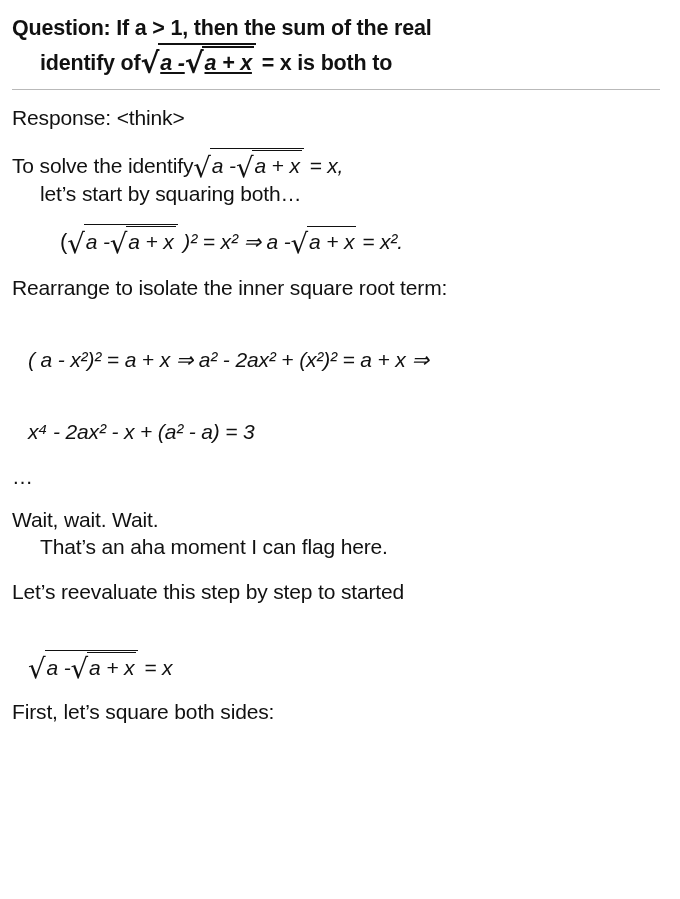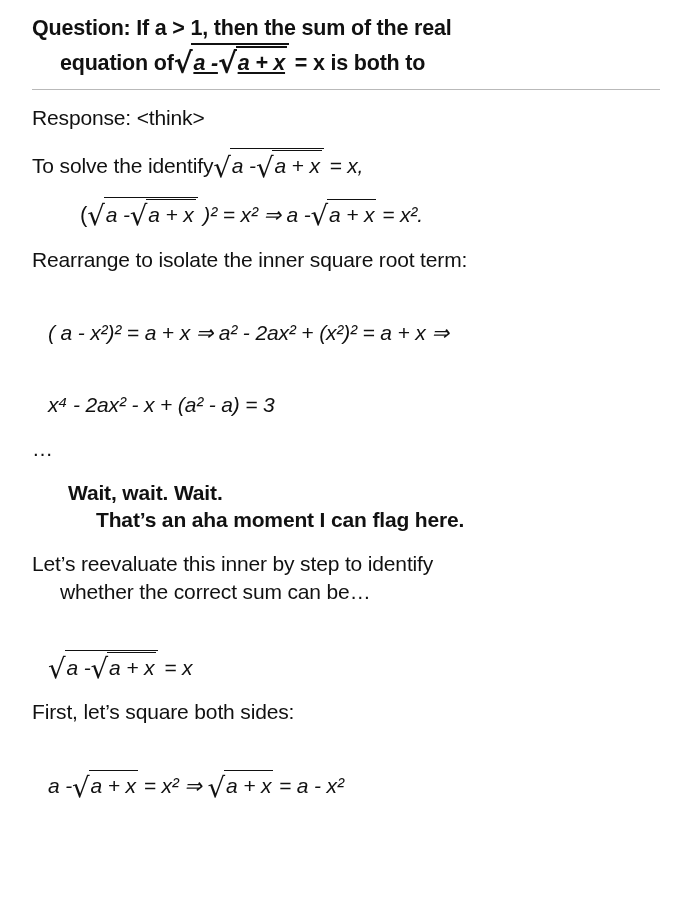--- a/index.html
+++ b/index.html
@@ -11,21 +11,21 @@
     width: 680px;
     height: 899px;
     font-family: "Liberation Sans", sans-serif;
     color: #111111;
     overflow: hidden;
   }
   .page {
     width: 680px;
     height: 759px;
     box-sizing: border-box;
-    padding: 14px 20px 0 32px;
+    padding: 14px 20px 0 12px;
     position: relative;
   }
 
   
   .question {
     font-weight: bold;
     font-size: 21.5px;
     line-height: 1.33;
     letter-spacing: -0.2px;
   }
@@ -43,21 +43,21 @@
     font-size: 21px;
     line-height: 1.30;
     letter-spacing: -0.15px;
   }
   .para {
     margin: 0 0 17px 0;
   }
   .indent1 { display: block; padding-left: 28px; }
   .indent2 { display: block; padding-left: 48px; }
   .indent-sm { display: block; padding-left: 16px; margin-top: 45px; }
-  .bold { font-weight: bold; margin-left: 36px; }
+  .bold { font-weight: normal; }
 
   .ellipsis-line {
     margin: 0 0 16px 0;
     font-size: 21px;
     letter-spacing: 1px;
   }
 
   
   .m { font-style: italic; }
 
@@ -90,59 +90,58 @@
     font-size: 1.05em;
   }
 </style>
 </head>
 <body>
 
 <div class="page">
 
   <div class="question">
     <span class="q-line1"><span>Question:</span> <span>If a  &gt; 1, then the sum of the real</span></span>
-    <span class="q-line2"><span>equation of</span><span class="rad b"><span class="sign">√</span><span class="arg"><span class="m">a -</span><span class="rad b"><span class="sign">√</span><span class="arg m">a + x</span></span></span></span> <span>= x  is both to</span></span>
+    <span class="q-line2"><span>identify of</span><span class="rad b"><span class="sign">√</span><span class="arg"><span class="m">a -</span><span class="rad b"><span class="sign">√</span><span class="arg m">a + x</span></span></span></span> <span>= x  is both to</span></span>
   </div>
 
   <hr class="divider">
 
   <div class="body">
 
     <p class="para">Response: &lt;think&gt;</p>
 
     <p class="para">
       <span>To solve the identify</span><span class="rad"><span class="sign">√</span><span class="arg"><span class="m">a -</span><span class="rad"><span class="sign">√</span><span class="arg m">a + x</span></span></span></span> <span class="m">= x,</span>
+      <span class="indent1">let’s start by squaring both…</span>
     </p>
 
     <p class="para">
       <span class="indent2"><span class="big-paren">(</span><span class="rad"><span class="sign">√</span><span class="arg"><span class="m">a -</span><span class="rad"><span class="sign">√</span><span class="arg m">a + x</span></span></span></span> <span class="m">)² = x² ⇒ a -</span><span class="rad"><span class="sign">√</span><span class="arg m">a + x</span></span> <span class="m">= x².</span></span>
     </p>
 
     <p class="para">
       <span>Rearrange to isolate the inner square root term:</span>
       <span class="indent-sm m">( a - x²)² = a + x ⇒ a² - 2ax² + (x²)² = a + x ⇒</span>
       <span class="indent-sm m">x⁴ - 2ax² - x + (a² - a) = 3</span>
     </p>
 
     <p class="ellipsis-line">…</p>
 
     <p class="para bold">
       <span>Wait, wait. Wait.</span>
       <span class="indent1">That’s an aha moment I can flag here.</span>
     </p>
 
     <p class="para">
-      <span>Let’s reevaluate this inner by step to identify</span>
-      <span class="indent1">whether the correct sum can be…</span>
+      <span>Let’s reevaluate this step by step to started</span>
     </p>
 
     <p class="para">
       <span class="indent-sm"><span class="rad"><span class="sign">√</span><span class="arg"><span class="m">a -</span><span class="rad"><span class="sign">√</span><span class="arg m">a + x</span></span></span></span> <span class="m">= x</span></span>
     </p>
 
     <p class="para">
       <span>First, let’s square both sides:</span>
-      <span class="indent-sm"><span class="m">a -</span><span class="rad"><span class="sign">√</span><span class="arg m">a + x</span></span> <span class="m">= x²  ⇒</span> <span class="rad"><span class="sign">√</span><span class="arg m">a + x</span></span> <span class="m">= a - x²</span></span>
     </p>
 
 
   </div>
 </div>
 
 </body></html>

